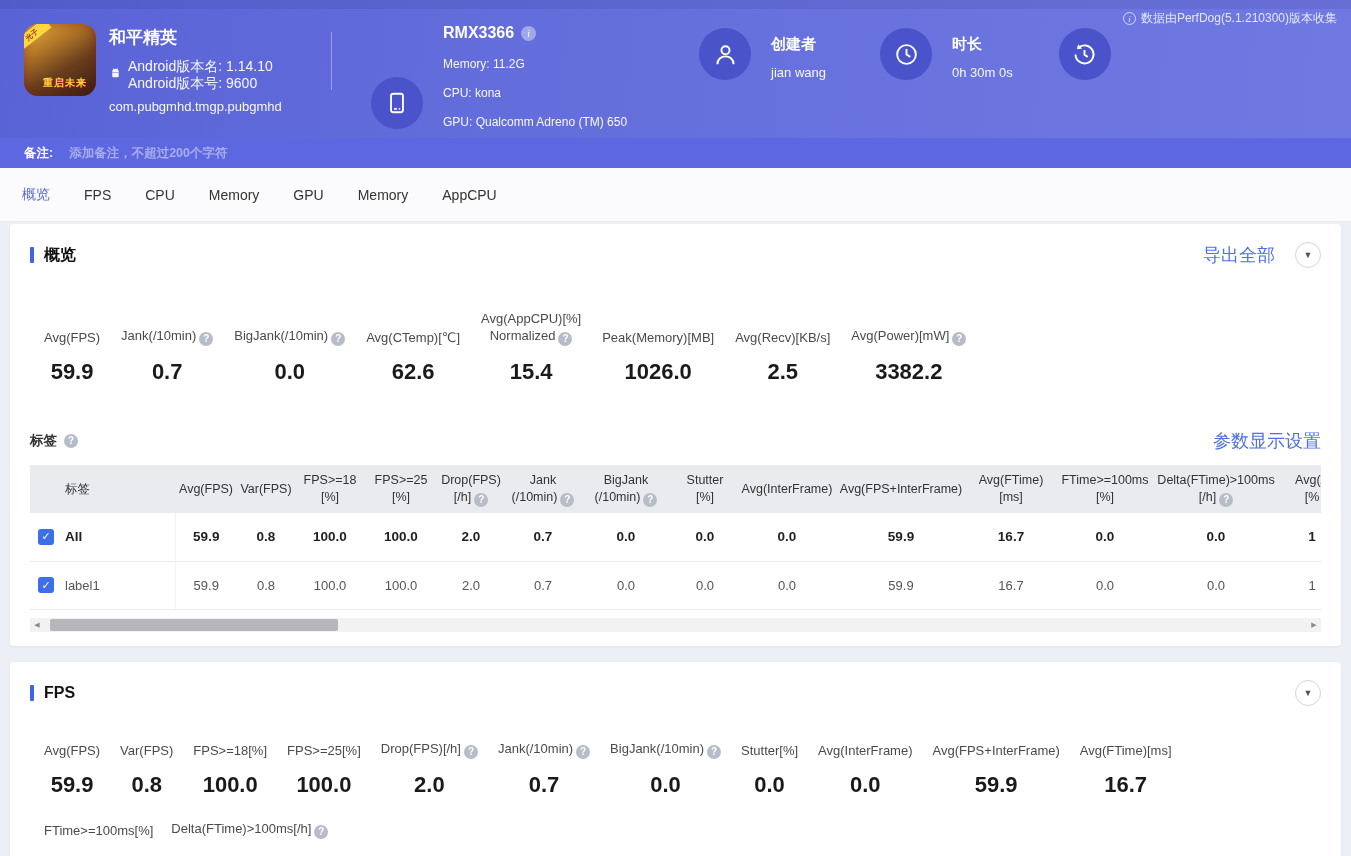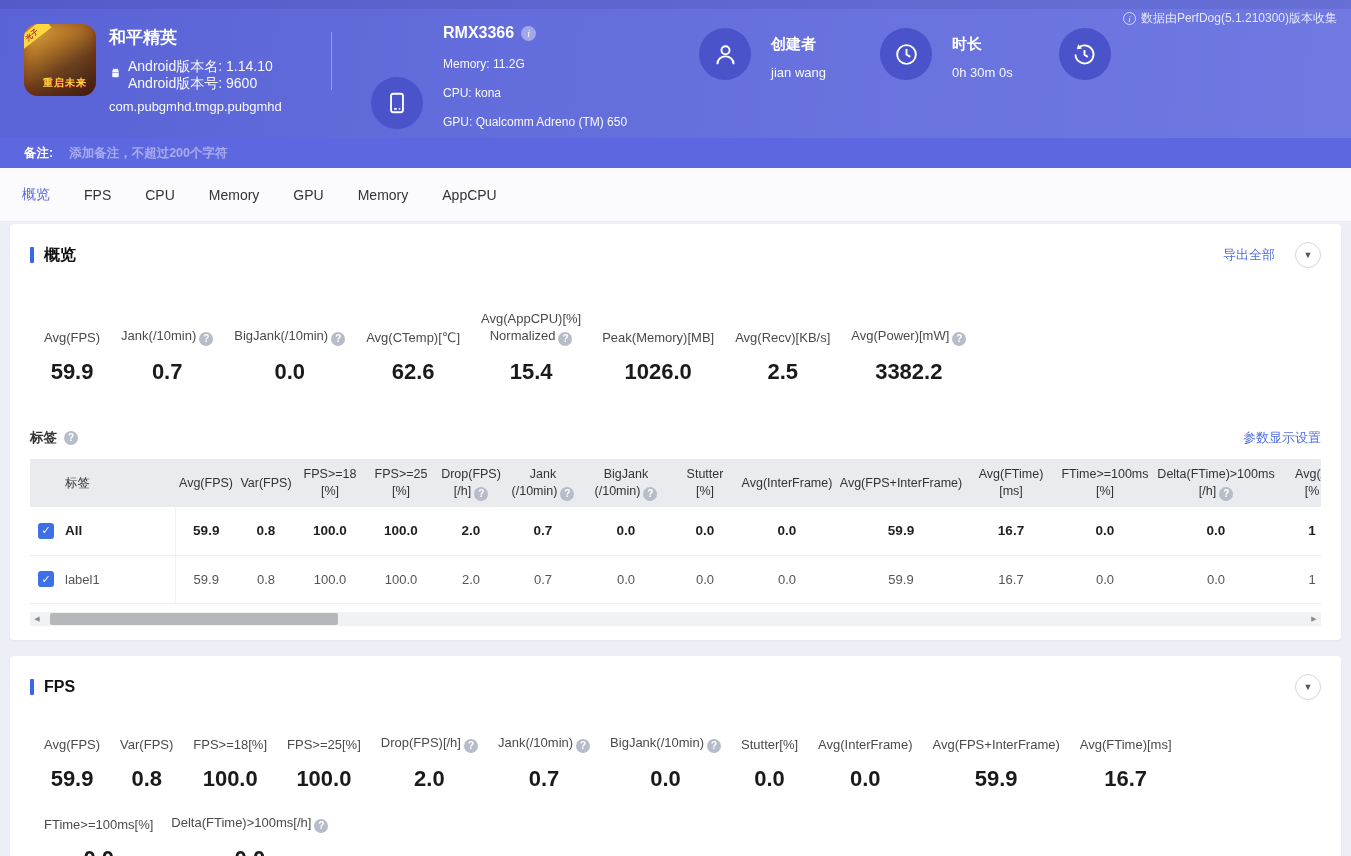--- a/index.html
+++ b/index.html
@@ -56,21 +56,21 @@
 
   
   .main { padding:2px 10px 0; }
   .card { background:#fff; border-radius:4px; box-shadow:0 1px 3px rgba(0,0,0,0.05);
     padding:16px 20px 14px; }
   .card-fps { margin-top:16px; padding-bottom:60px; }
   .sec-head { display:flex; align-items:center; height:30px; }
   .sec-bar { width:4px; height:16px; background:#3f62ef; border-radius:1px; margin-right:10px; }
   .sec-title { font-size:16px; font-weight:bold; color:#111; }
   .sec-right { margin-left:auto; display:flex; align-items:center; gap:20px; }
-  .link { color:#4f6fe3; font-size:13px; cursor:pointer; }
+  .link { color:#4f6fe3; font-size:18px; cursor:pointer; }
   .collapse-btn { width:26px; height:26px; border:1px solid #d6d6dc; border-radius:50%;
     background:#fff; color:#555; font-size:9px; display:flex; align-items:center;
     justify-content:center; cursor:pointer; }
 
   .metrics { display:flex; align-items:flex-end; margin-top:40px; padding-left:14px; gap:21px; }
   .metrics-fps1 { gap:20px; margin-top:32px; }
   .metrics-fps2 { gap:18px; margin-top:22px; }
   .metric { text-align:center; }
   .m-label { font-size:13px; color:#4a4a4a; line-height:17px; }
   .m-value { font-size:22px; font-weight:bold; color:#1a1a1a; margin-top:13px; }

